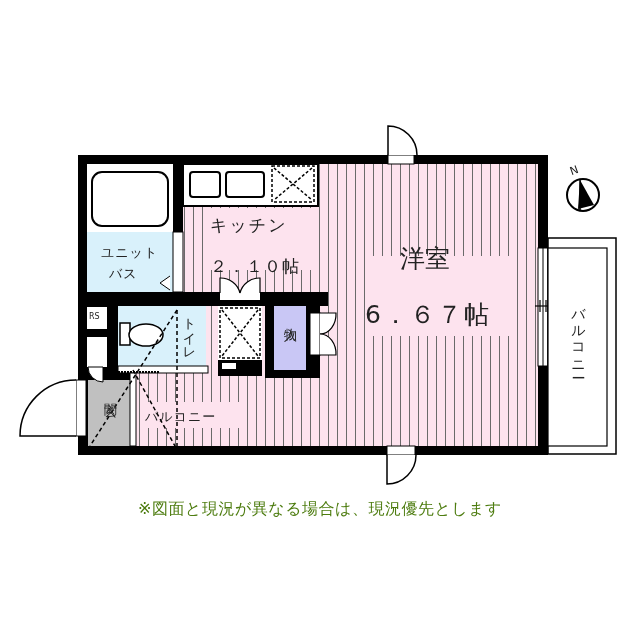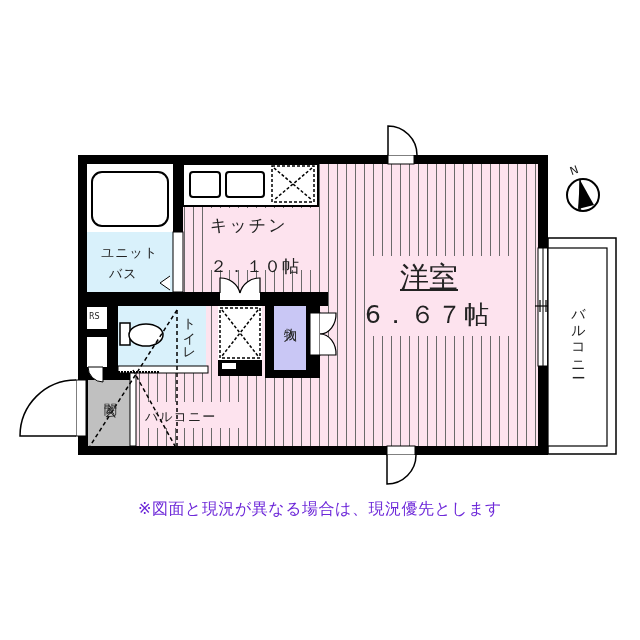--- a/index.html
+++ b/index.html
@@ -1,19 +1,19 @@
 <!DOCTYPE html>
 <html><head>
 <meta charset="utf-8">
 <style>
   html, body { margin:0; padding:0; background:#ffffff; }
   body { width:640px; height:640px; position:relative; overflow:hidden; font-family:"DejaVu Sans", sans-serif; }
   .plan { position:absolute; left:0; top:0; width:640px; height:640px; }
   .lbl { position:absolute; color:#222; white-space:nowrap; text-align:center; }
-  .caption { position:absolute; left:0; width:640px; top:499px; text-align:center; font-size:16px; color:#6d28d9; letter-spacing:0.5px; }
+  .caption { position:absolute; left:0; width:640px; top:499px; text-align:center; font-size:16px; color:#4d7c0f; letter-spacing:0.5px; }
 </style>
 </head>
 <body>
 
 <svg class="plan" width="640" height="640" viewBox="0 0 640 640" xmlns="http://www.w3.org/2000/svg">
   <defs>
     <pattern id="stripes" x="0" y="0" width="9" height="10" patternUnits="userSpaceOnUse">
       <rect width="9" height="10" fill="#fde3ee"></rect>
       <line x1="4.5" y1="0" x2="4.5" y2="10" stroke="#6a6a6a" stroke-width="1"></line>
     </pattern>
@@ -102,21 +102,21 @@
     <polygon points="580,180 594,205 578,209" fill="#000"></polygon>
     <line x1="580" y1="180" x2="580" y2="210" stroke="#000" stroke-width="1.5"></line>
   </g>
 </svg>
 
 <div class="lbl" style="left:570px;top:164px;font-size:11px;transform:rotate(-20deg);">N</div>
 
 <div class="lbl" style="left:210px;top:214px;font-size:17px;letter-spacing:2px;">キッチン</div>
 <div class="lbl" style="left:210px;top:243px;font-size:17px;letter-spacing:1px;margin-top:12px;">２．１０帖</div>
 
-<div class="lbl" style="left:400px;top:258px;font-size:29px;text-decoration:underline;">洋室</div>
+<div class="lbl" style="left:400px;top:242px;font-size:25px;">洋室</div>
 <div class="lbl" style="left:365px;top:298px;font-size:25px;letter-spacing:2px;">6．６７帖</div>
 
 <div class="lbl" style="left:91px;top:244px;font-size:13px;letter-spacing:1px;margin-left:10px;">ユニット</div>
 <div class="lbl" style="left:109px;top:265px;font-size:13px;letter-spacing:1px;">バス</div>
 
 <div class="lbl" style="left:180px;top:309px;font-size:13px;writing-mode:vertical-rl;">トイレ</div>
 
 <div class="lbl" style="left:281px;top:318px;font-size:13px;writing-mode:vertical-rl;">物入</div>
 
 <div class="lbl" style="left:101px;top:393px;font-size:13px;writing-mode:vertical-rl;">玄関</div>

